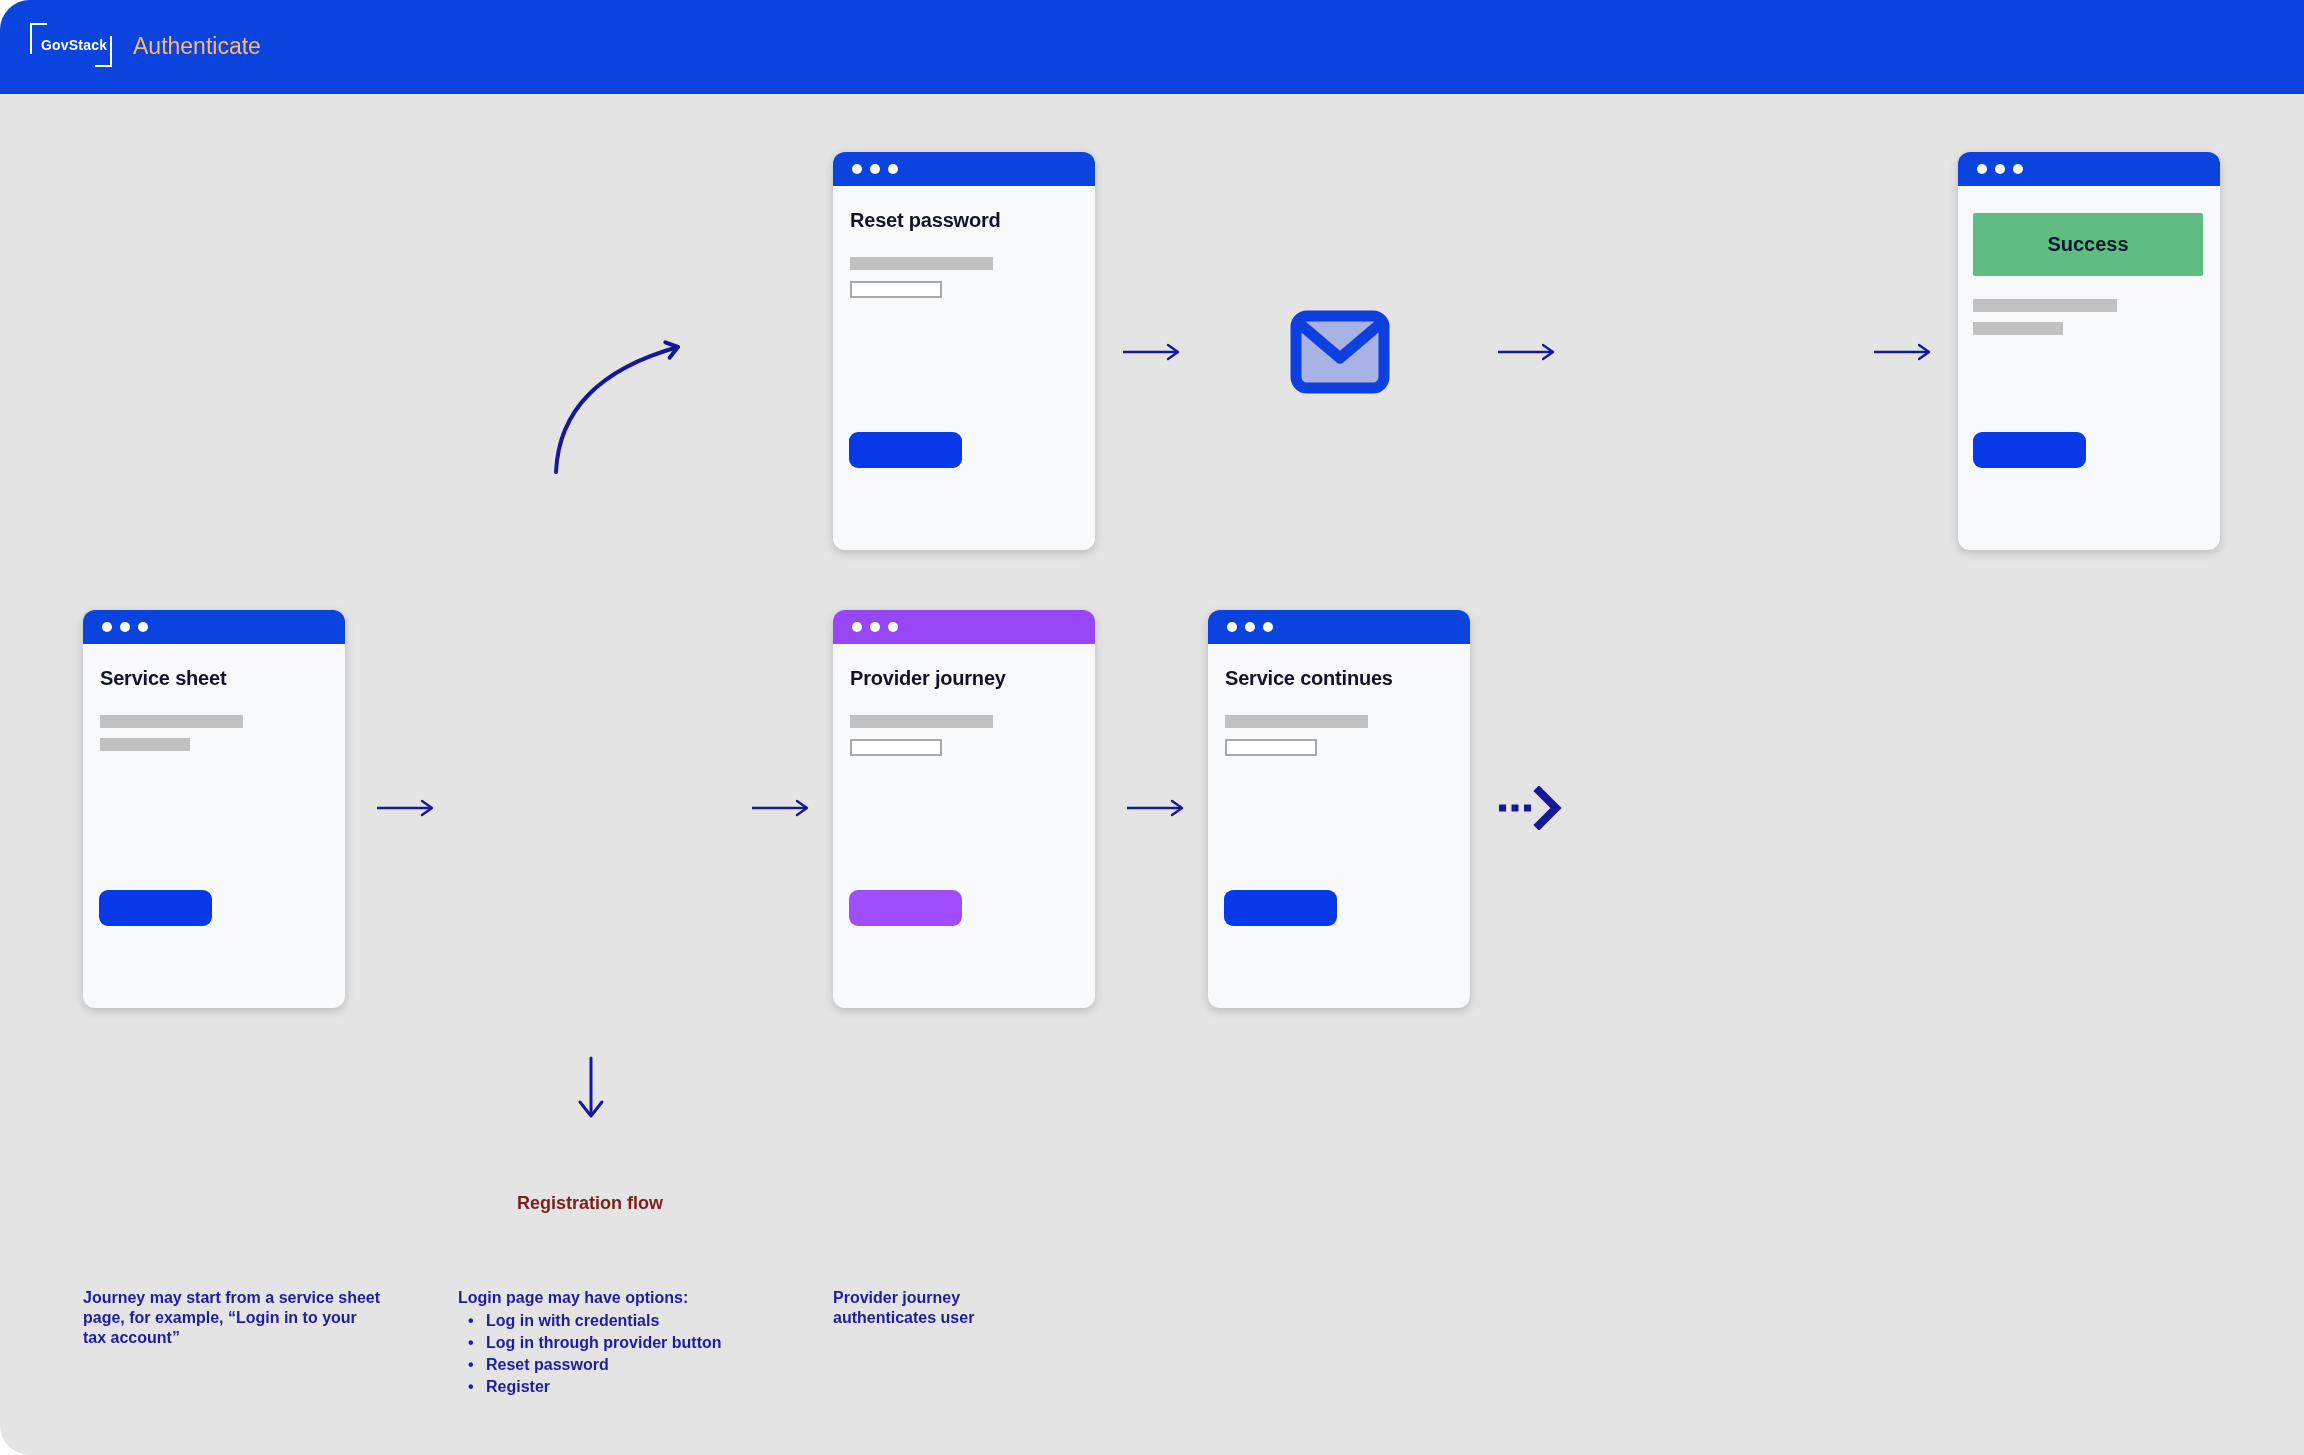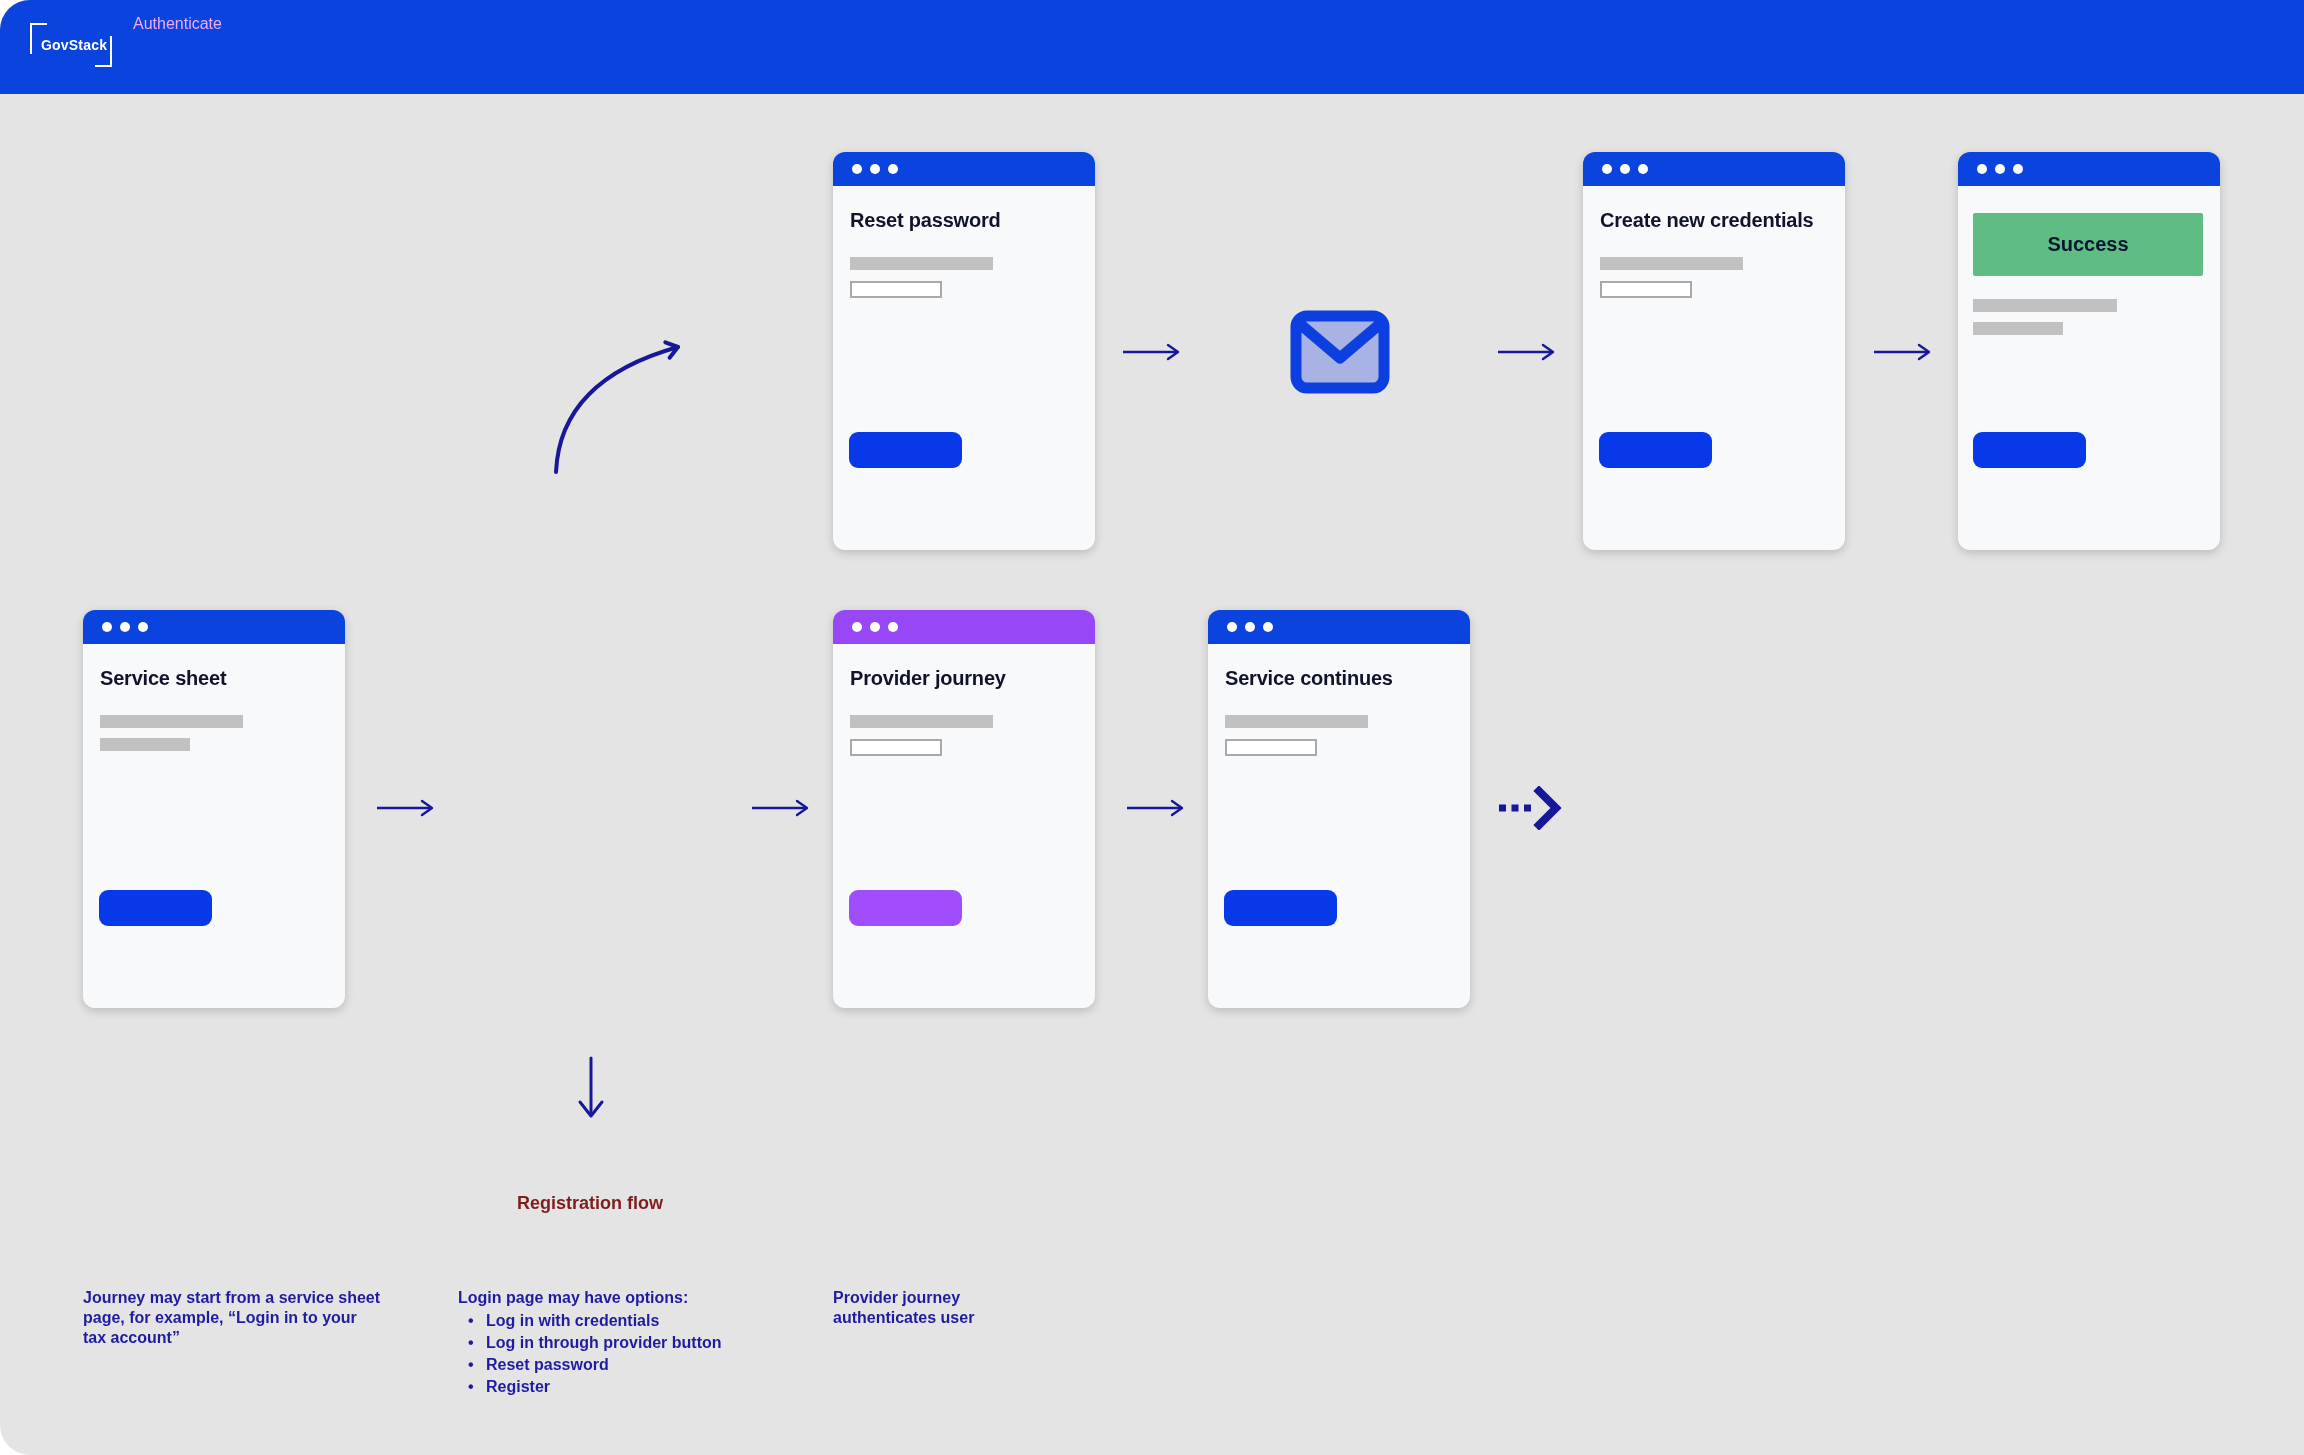--- a/index.html
+++ b/index.html
@@ -17,21 +17,21 @@
     position:absolute;left:0;top:0;width:100%;height:94px;
     background:#0A43DD;
   }
   .logo{position:absolute;left:30px;top:23px;width:82px;height:44px;}
   .logo .br-tl{position:absolute;left:0;top:0;width:15px;height:29px;
     border-left:2.5px solid #fff;border-top:2.5px solid #fff;}
   .logo .br-br{position:absolute;right:0;bottom:0;width:15px;height:29px;
     border-right:2.5px solid #fff;border-bottom:2.5px solid #fff;}
   .logo .logo-text{position:absolute;left:11px;top:14px;color:#fff;
     font-size:14px;font-weight:600;letter-spacing:.2px;white-space:nowrap;}
-  .app-title{position:absolute;left:133px;top:15px;color:#f0abfc;font-size:16px;font-weight:400;}
+  .app-title{position:absolute;left:133px;top:33px;color:#fdba74;font-size:23px;font-weight:400;}
 
   
   .window{
     position:absolute;width:262px;height:398px;
     background:#F8F9FB;border-radius:12px;
     box-shadow:0 3px 10px rgba(0,0,0,.18);
   }
   .titlebar{position:absolute;left:0;top:0;width:100%;height:34px;
     border-radius:12px 12px 0 0;background:#0A43DD;}
   .titlebar.purple{background:#9747F6;}
@@ -125,33 +125,20 @@
   <svg class="email" width="104" height="88" viewBox="0 0 104 88">
     <rect x="8" y="8" width="88" height="72" rx="11" fill="#A8B2E4" stroke="#0D3FE0" stroke-width="11"></rect>
     <path d="M12 16 L52 50 L92 16" fill="none" stroke="#0D3FE0" stroke-width="11" stroke-linejoin="round" stroke-linecap="round"></path>
   </svg>
 
   <svg class="arrow" style="left:1497px;top:343px;" width="64" height="18">
     <path d="M1 9 H54" stroke="#17179A" stroke-width="2.4" fill="none"></path>
     <path d="M46 2 L56 9 L46 16" stroke="#17179A" stroke-width="2.4" fill="none" stroke-linecap="round" stroke-linejoin="round"></path>
   </svg>
 
-  <div class="window w-create">
-    <div class="titlebar">
-      <div class="dots">
-        <span class="dot"></span>
-          <span class="dot"></span>
-          <span class="dot"></span>
-      </div>
-    </div>
-    <div class="win-title">Create new credentials</div>
-    <div class="bar bar-1"></div>
-    <div class="inputbox inp-1"></div>
-    <div class="btn blue btn-main"></div>
-  </div>
 
   <svg class="arrow" style="left:1873px;top:343px;" width="64" height="18">
     <path d="M1 9 H54" stroke="#17179A" stroke-width="2.4" fill="none"></path>
     <path d="M46 2 L56 9 L46 16" stroke="#17179A" stroke-width="2.4" fill="none" stroke-linecap="round" stroke-linejoin="round"></path>
   </svg>
 
   <div class="window w-success">
     <div class="titlebar">
       <div class="dots">
         <span class="dot"></span>

